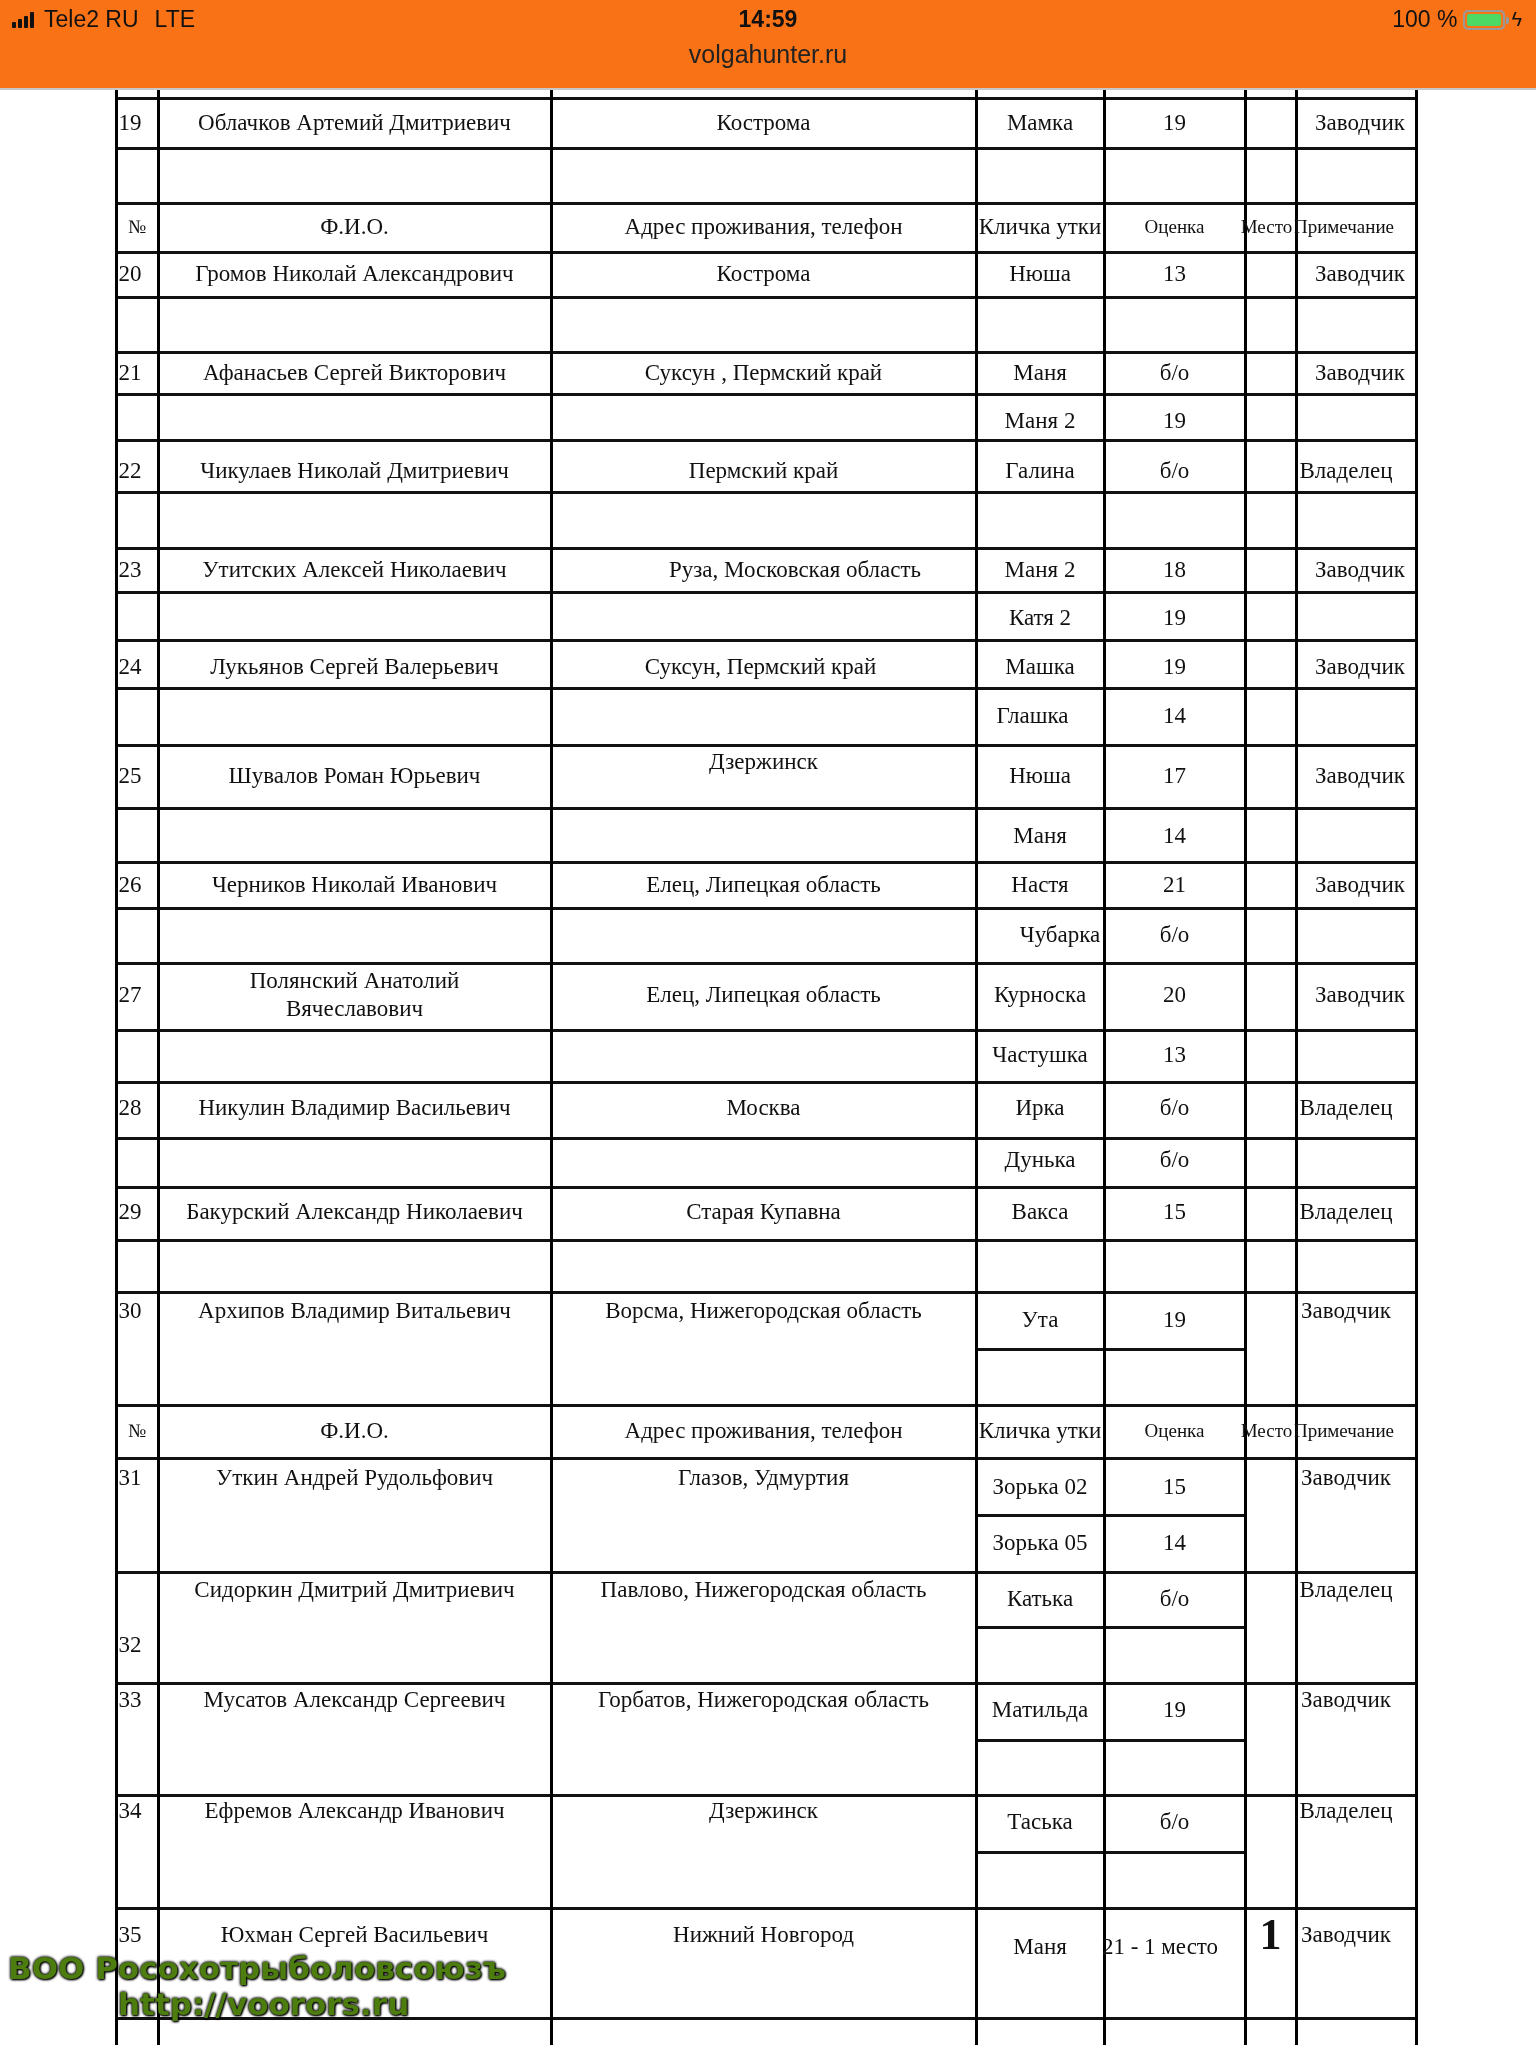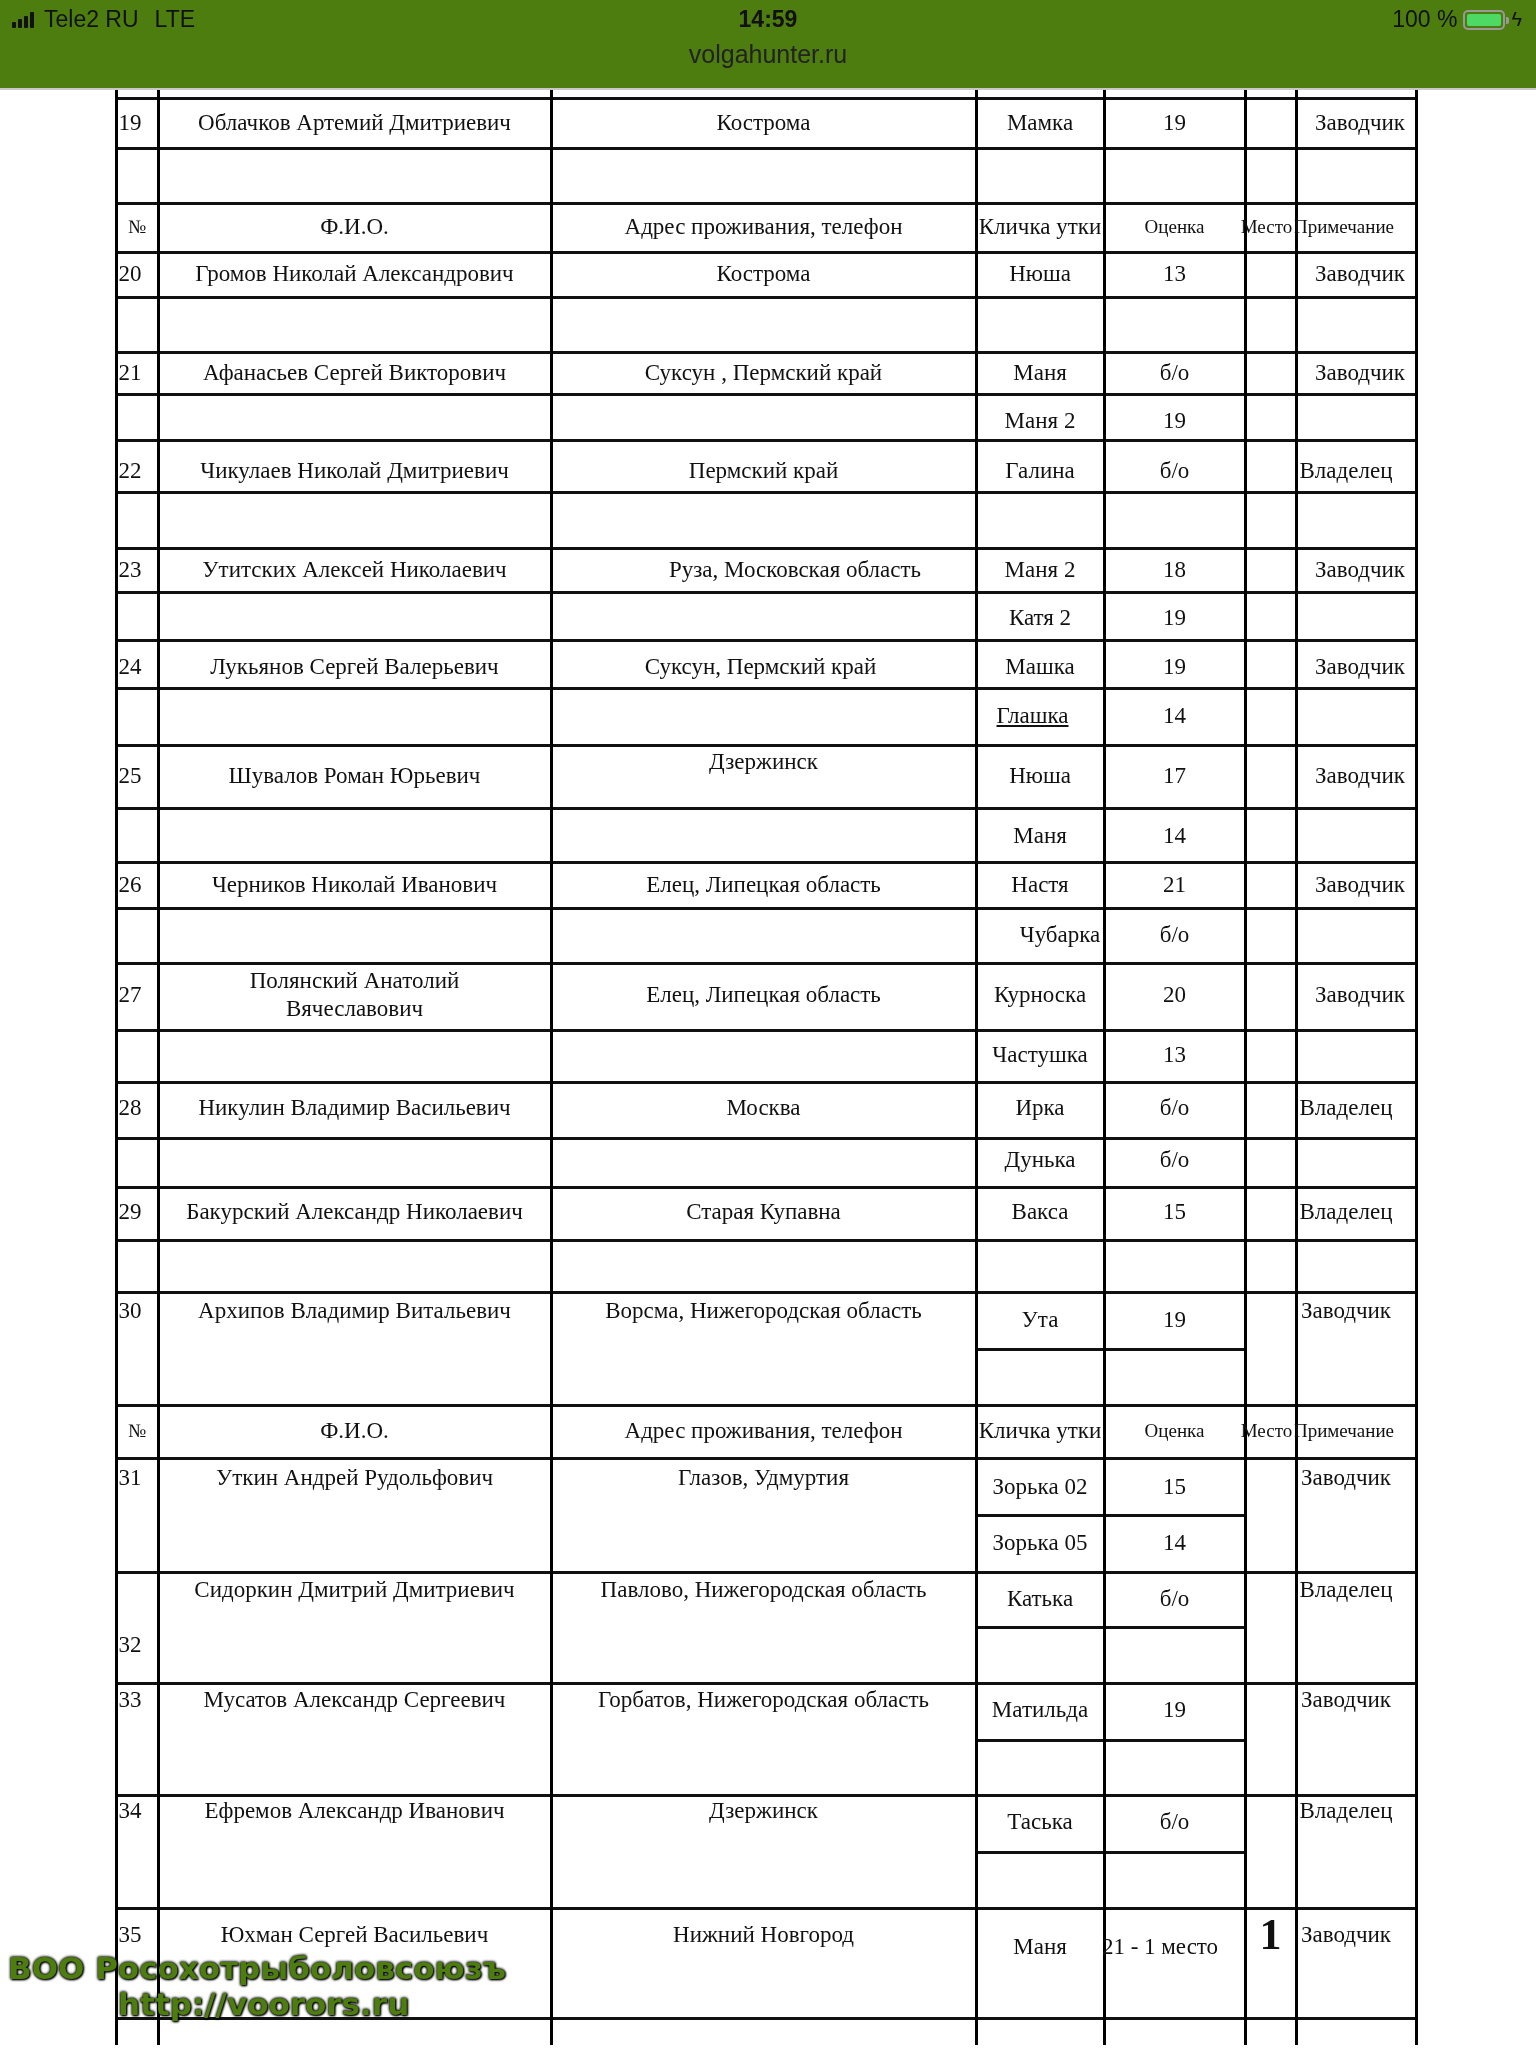--- a/index.html
+++ b/index.html
@@ -1,17 +1,17 @@
 <!DOCTYPE html>
 <html><head>
 <meta charset="utf-8">
 <style>
   html,body{margin:0;padding:0;}
   body{width:1536px;height:2048px;position:relative;background:#fff;overflow:hidden;font-family:"Liberation Serif",serif;color:#111;}
-  .statusbar{position:absolute;left:0;top:0;width:1536px;height:88px;background:#4d7c0f;border-bottom:2px solid #c8c8c8;font-family:"Liberation Sans",sans-serif;}
+  .statusbar{position:absolute;left:0;top:0;width:1536px;height:88px;background:#f97316;border-bottom:2px solid #c8c8c8;font-family:"Liberation Sans",sans-serif;}
   .sb-left{position:absolute;left:12px;top:6px;font-size:23px;color:#111;display:flex;align-items:center;gap:6px;}
   .signal{display:inline-flex;align-items:flex-end;gap:2px;height:16px;margin-right:4px;}
   .signal i{display:block;width:4px;background:#111;border-radius:1px;}
   .sb-time{position:absolute;left:0;right:0;top:6px;text-align:center;font-size:23px;font-weight:bold;}
   .sb-url{position:absolute;left:0;right:0;top:40px;text-align:center;font-size:25px;color:#222;}
   .sb-right{position:absolute;right:14px;top:6px;font-size:23px;display:flex;align-items:center;gap:6px;}
   .battery{width:42px;height:20px;border:2px solid #999;border-radius:5px;padding:2px;box-sizing:border-box;position:relative;}
   .battery .fill{width:100%;height:100%;background:#4cd964;border-radius:2px;}
   .battery:after{content:"";position:absolute;right:-6px;top:5px;width:3px;height:7px;background:#999;border-radius:0 2px 2px 0;}
   .bolt{font-size:20px;}
@@ -140,21 +140,21 @@
     <div class="cell " style="left: 975px; width: 130px; top: 467px;">Маня 2</div>
     <div class="cell " style="left: 1109.5px; width: 130px; top: 467px;">18</div>
     <div class="cell " style="left: 975px; width: 130px; top: 515px;">Катя 2</div>
     <div class="cell " style="left: 1109.5px; width: 130px; top: 515px;">19</div>
     <div class="cell " style="left: 1305px; width: 110px; top: 467px;">Заводчик</div>
     <div class="cell " style="left: 110px; width: 40px; top: 564px;">24</div>
     <div class="cell " style="left: 164.5px; width: 380px; top: 564px;">Лукьянов Сергей Валерьевич</div>
     <div class="cell " style="left: 553.5px; width: 414px; top: 564px;">Суксун, Пермский край</div>
     <div class="cell " style="left: 975px; width: 130px; top: 564px;">Машка</div>
     <div class="cell " style="left: 1109.5px; width: 130px; top: 564px;">19</div>
-    <div class="cell " style="left: 975px; width: 115px; top: 613px; text-decoration: underline;">Глашка</div>
+    <div class="cell " style="left: 975px; width: 115px; top: 613px;">Глашка</div>
     <div class="cell " style="left: 1109.5px; width: 130px; top: 613px;">14</div>
     <div class="cell " style="left: 1305px; width: 110px; top: 564px;">Заводчик</div>
     <div class="cell " style="left: 110px; width: 40px; top: 673px;">25</div>
     <div class="cell " style="left: 164.5px; width: 380px; top: 673px;">Шувалов Роман Юрьевич</div>
     <div class="cell " style="left: 553.5px; width: 420px; top: 659px;">Дзержинск</div>
     <div class="cell " style="left: 975px; width: 130px; top: 673px;">Нюша</div>
     <div class="cell " style="left: 1109.5px; width: 130px; top: 673px;">17</div>
     <div class="cell " style="left: 975px; width: 130px; top: 733px;">Маня</div>
     <div class="cell " style="left: 1109.5px; width: 130px; top: 733px;">14</div>
     <div class="cell " style="left: 1305px; width: 110px; top: 673px;">Заводчик</div>

